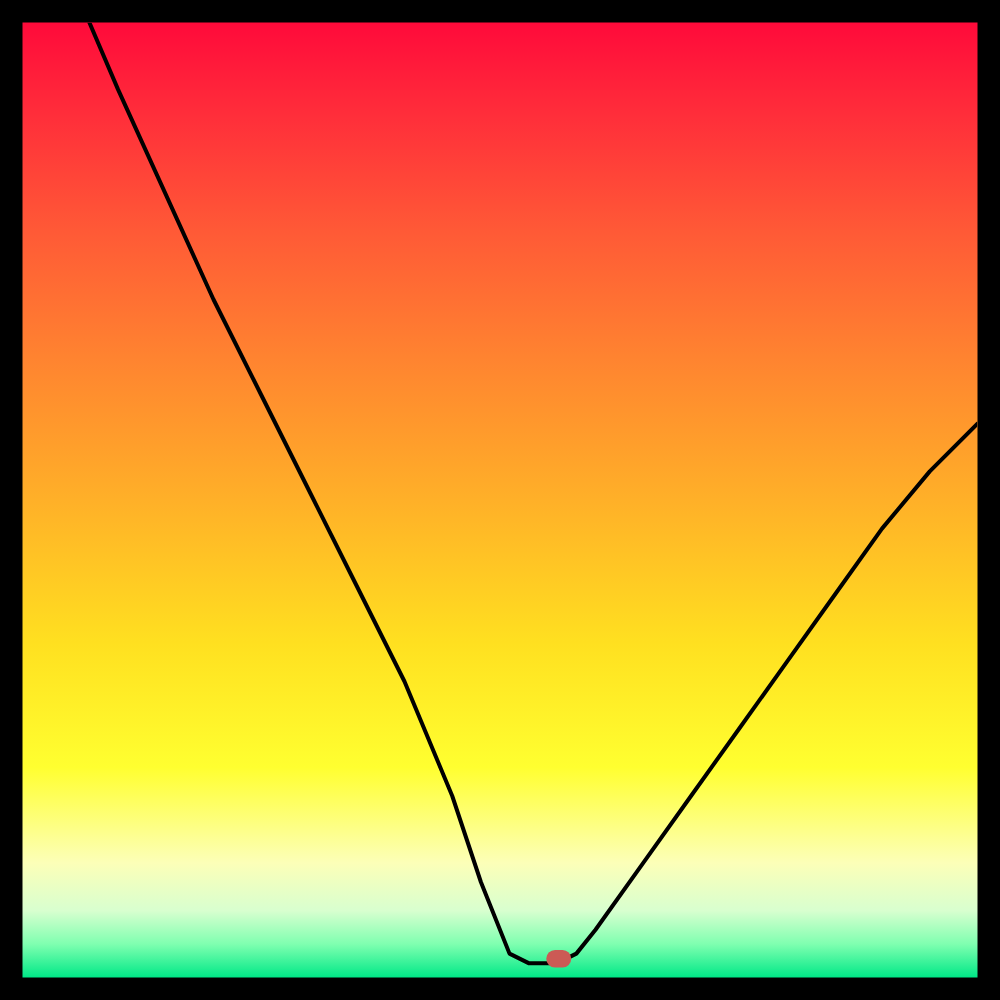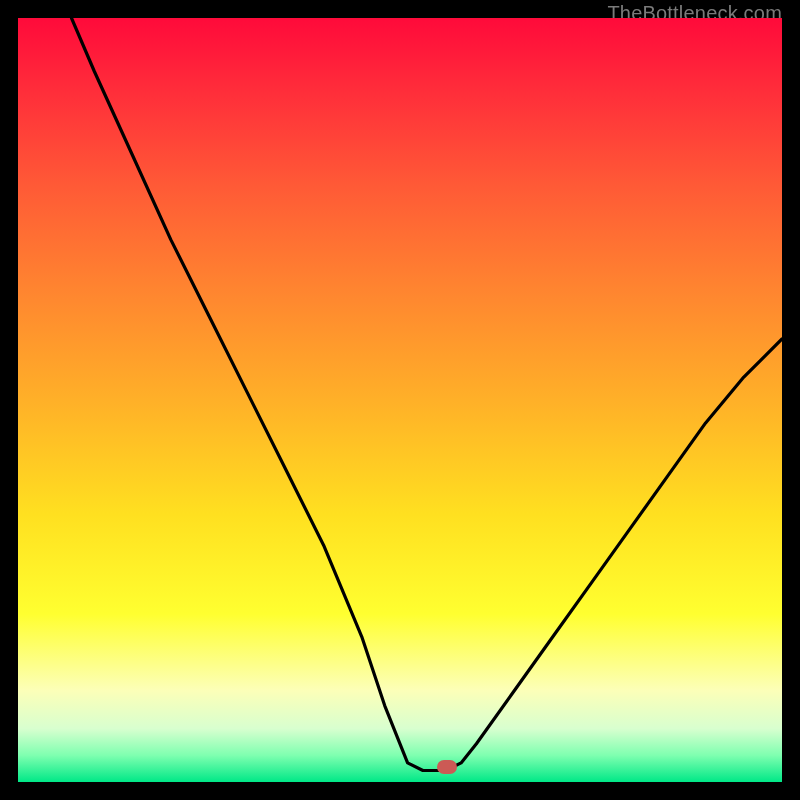--- a/index.html
+++ b/index.html
@@ -61,21 +61,20 @@
     font-size: 20px;
     letter-spacing: 0.2px;
     font-weight: 500;
     user-select: none;
   }
 </style>
 </head>
 <body>
 
 <div class="frame">
-  <div class="watermark">TheBottleneck.com</div>
 
   <div class="plot">
     <svg class="curve" viewBox="0 0 764 764" preserveAspectRatio="none">
       <path fill="none" stroke="#000" stroke-width="3.2" stroke-linecap="round" stroke-linejoin="round" d="M53.5 0.0 L76.4 53.5 L114.6 137.5 L152.8 221.6 L191.0 298.0 L229.2 374.4 L267.4 450.8 L305.6 527.2 L343.8 618.8 L366.7 687.6 L389.6 744.9 L404.9 752.5 L420.2 752.5 L427.8 752.5 L443.1 744.9 L458.4 725.8 L496.6 672.3 L534.8 618.8 L573.0 565.4 L611.2 511.9 L649.4 458.4 L687.6 404.9 L725.8 359.1 L764.0 320.9"></path>
     </svg>
     <div class="marker" style="left: 428.604px; top: 749.484px;"></div>
   </div>
 </div>
 
 </body></html>

